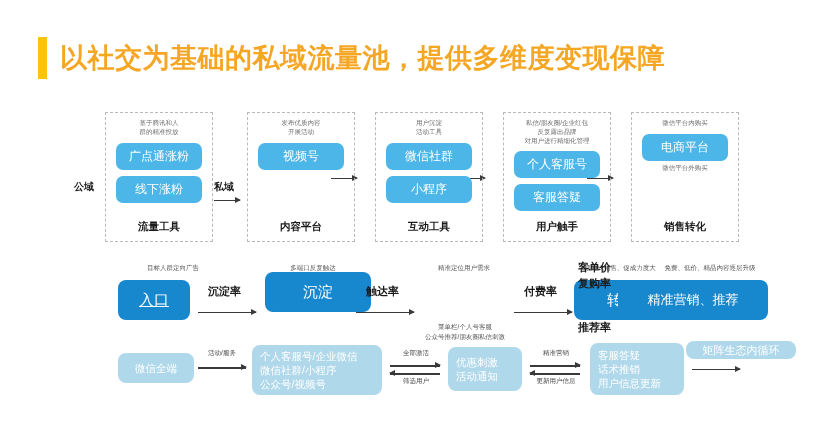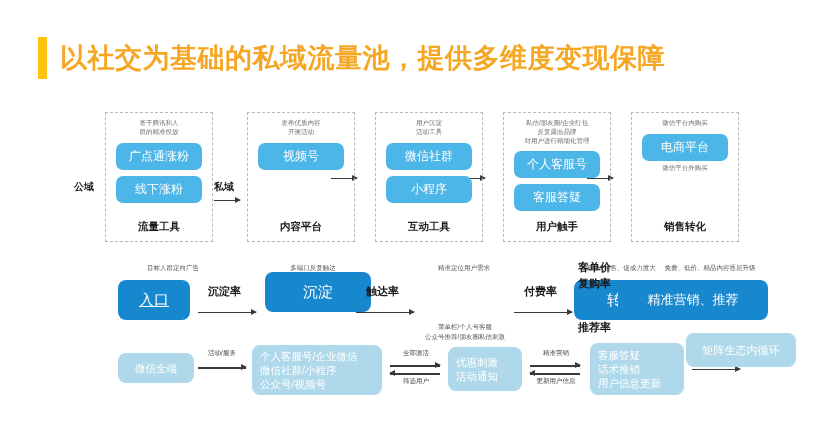--- a/index.html
+++ b/index.html
@@ -331,13 +331,13 @@
 
   <div class="bbox" style="left:590px; top:-2px; width:94px; height:52px;">客服答疑
 话术推销
 用户信息更新</div>
 
   <div class="blabel" style="left:690px; top:6px; width:52px;">反复刺激</div>
   <div class="arrow-h" style="left:692px; top:24px; width:48px;"></div>
 
 </div>
 
-<div class="bbox center" style="position:absolute; left:686px; top:333px; width:110px; height:34px; border-radius:8px; background:#AFD8EA; color:#fff; font-size:11px; display:flex; align-items:center; justify-content:center;">矩阵生态内循环</div>
+<div class="bbox center" style="position:absolute; left:686px; top:341px; width:110px; height:18px; border-radius:8px; background:#AFD8EA; color:#fff; font-size:11px; display:flex; align-items:center; justify-content:center;">矩阵生态内循环</div>
 
 </body></html>

